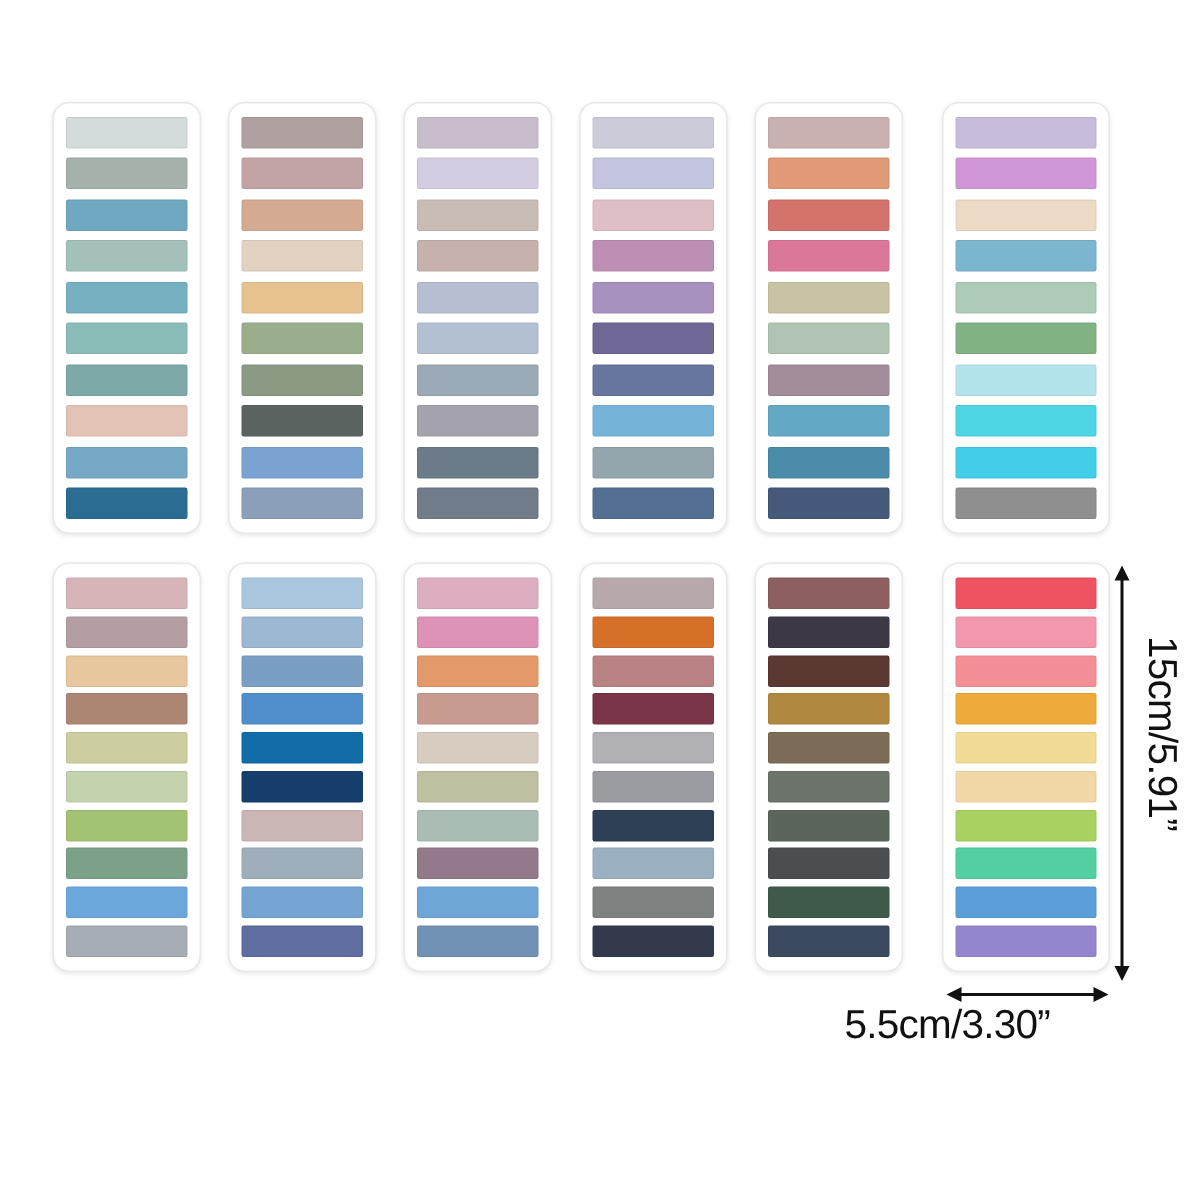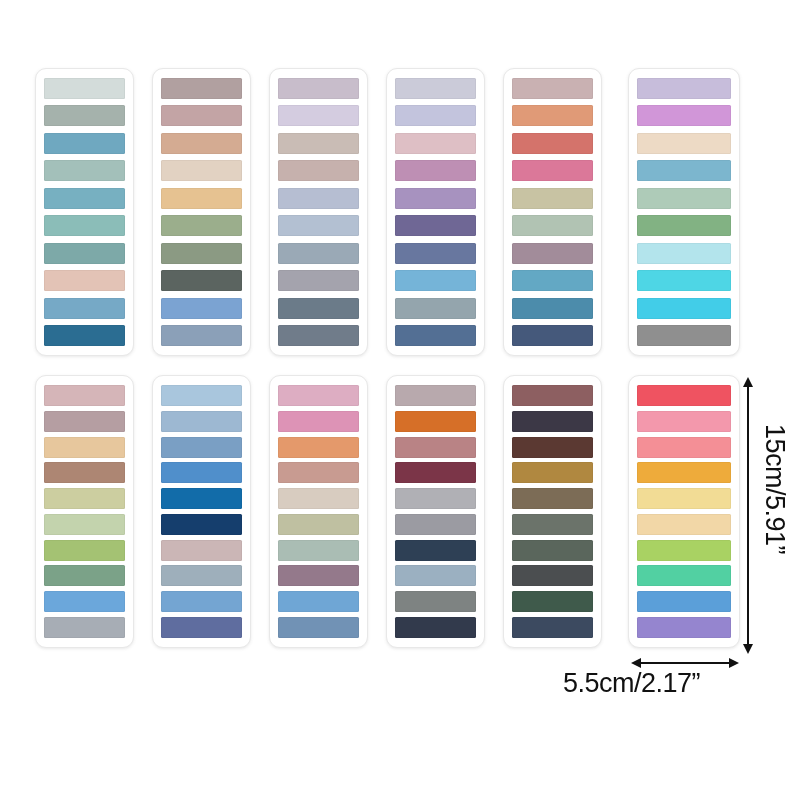--- a/index.html
+++ b/index.html
@@ -263,16 +263,16 @@
     <div class="dim-line dim-v" style="left:747px; top:386px; height:258px;"></div>
     <div class="arrow arrow-up" style="left:742.5px; top:377px;"></div>
     <div class="arrow arrow-down" style="left:742.5px; top:644px;"></div>
     <div class="dim-label dim-label-vertical" style="left:790px; top:424px;">15cm/5.91”</div>
   </div>
 
   <div>
     <div class="dim-line dim-h" style="left:640px; top:662px; width:90px;"></div>
     <div class="arrow arrow-left" style="left:631px; top:657.5px;"></div>
     <div class="arrow arrow-right" style="left:729px; top:657.5px;"></div>
-    <div class="dim-label" style="left:563px; top:668px;">5.5cm/2.17”</div>
+    <div class="dim-label" style="left:563px; top:668px;">5.5cm/3.30”</div>
   </div>
 
 </div>
 
 </body></html>

